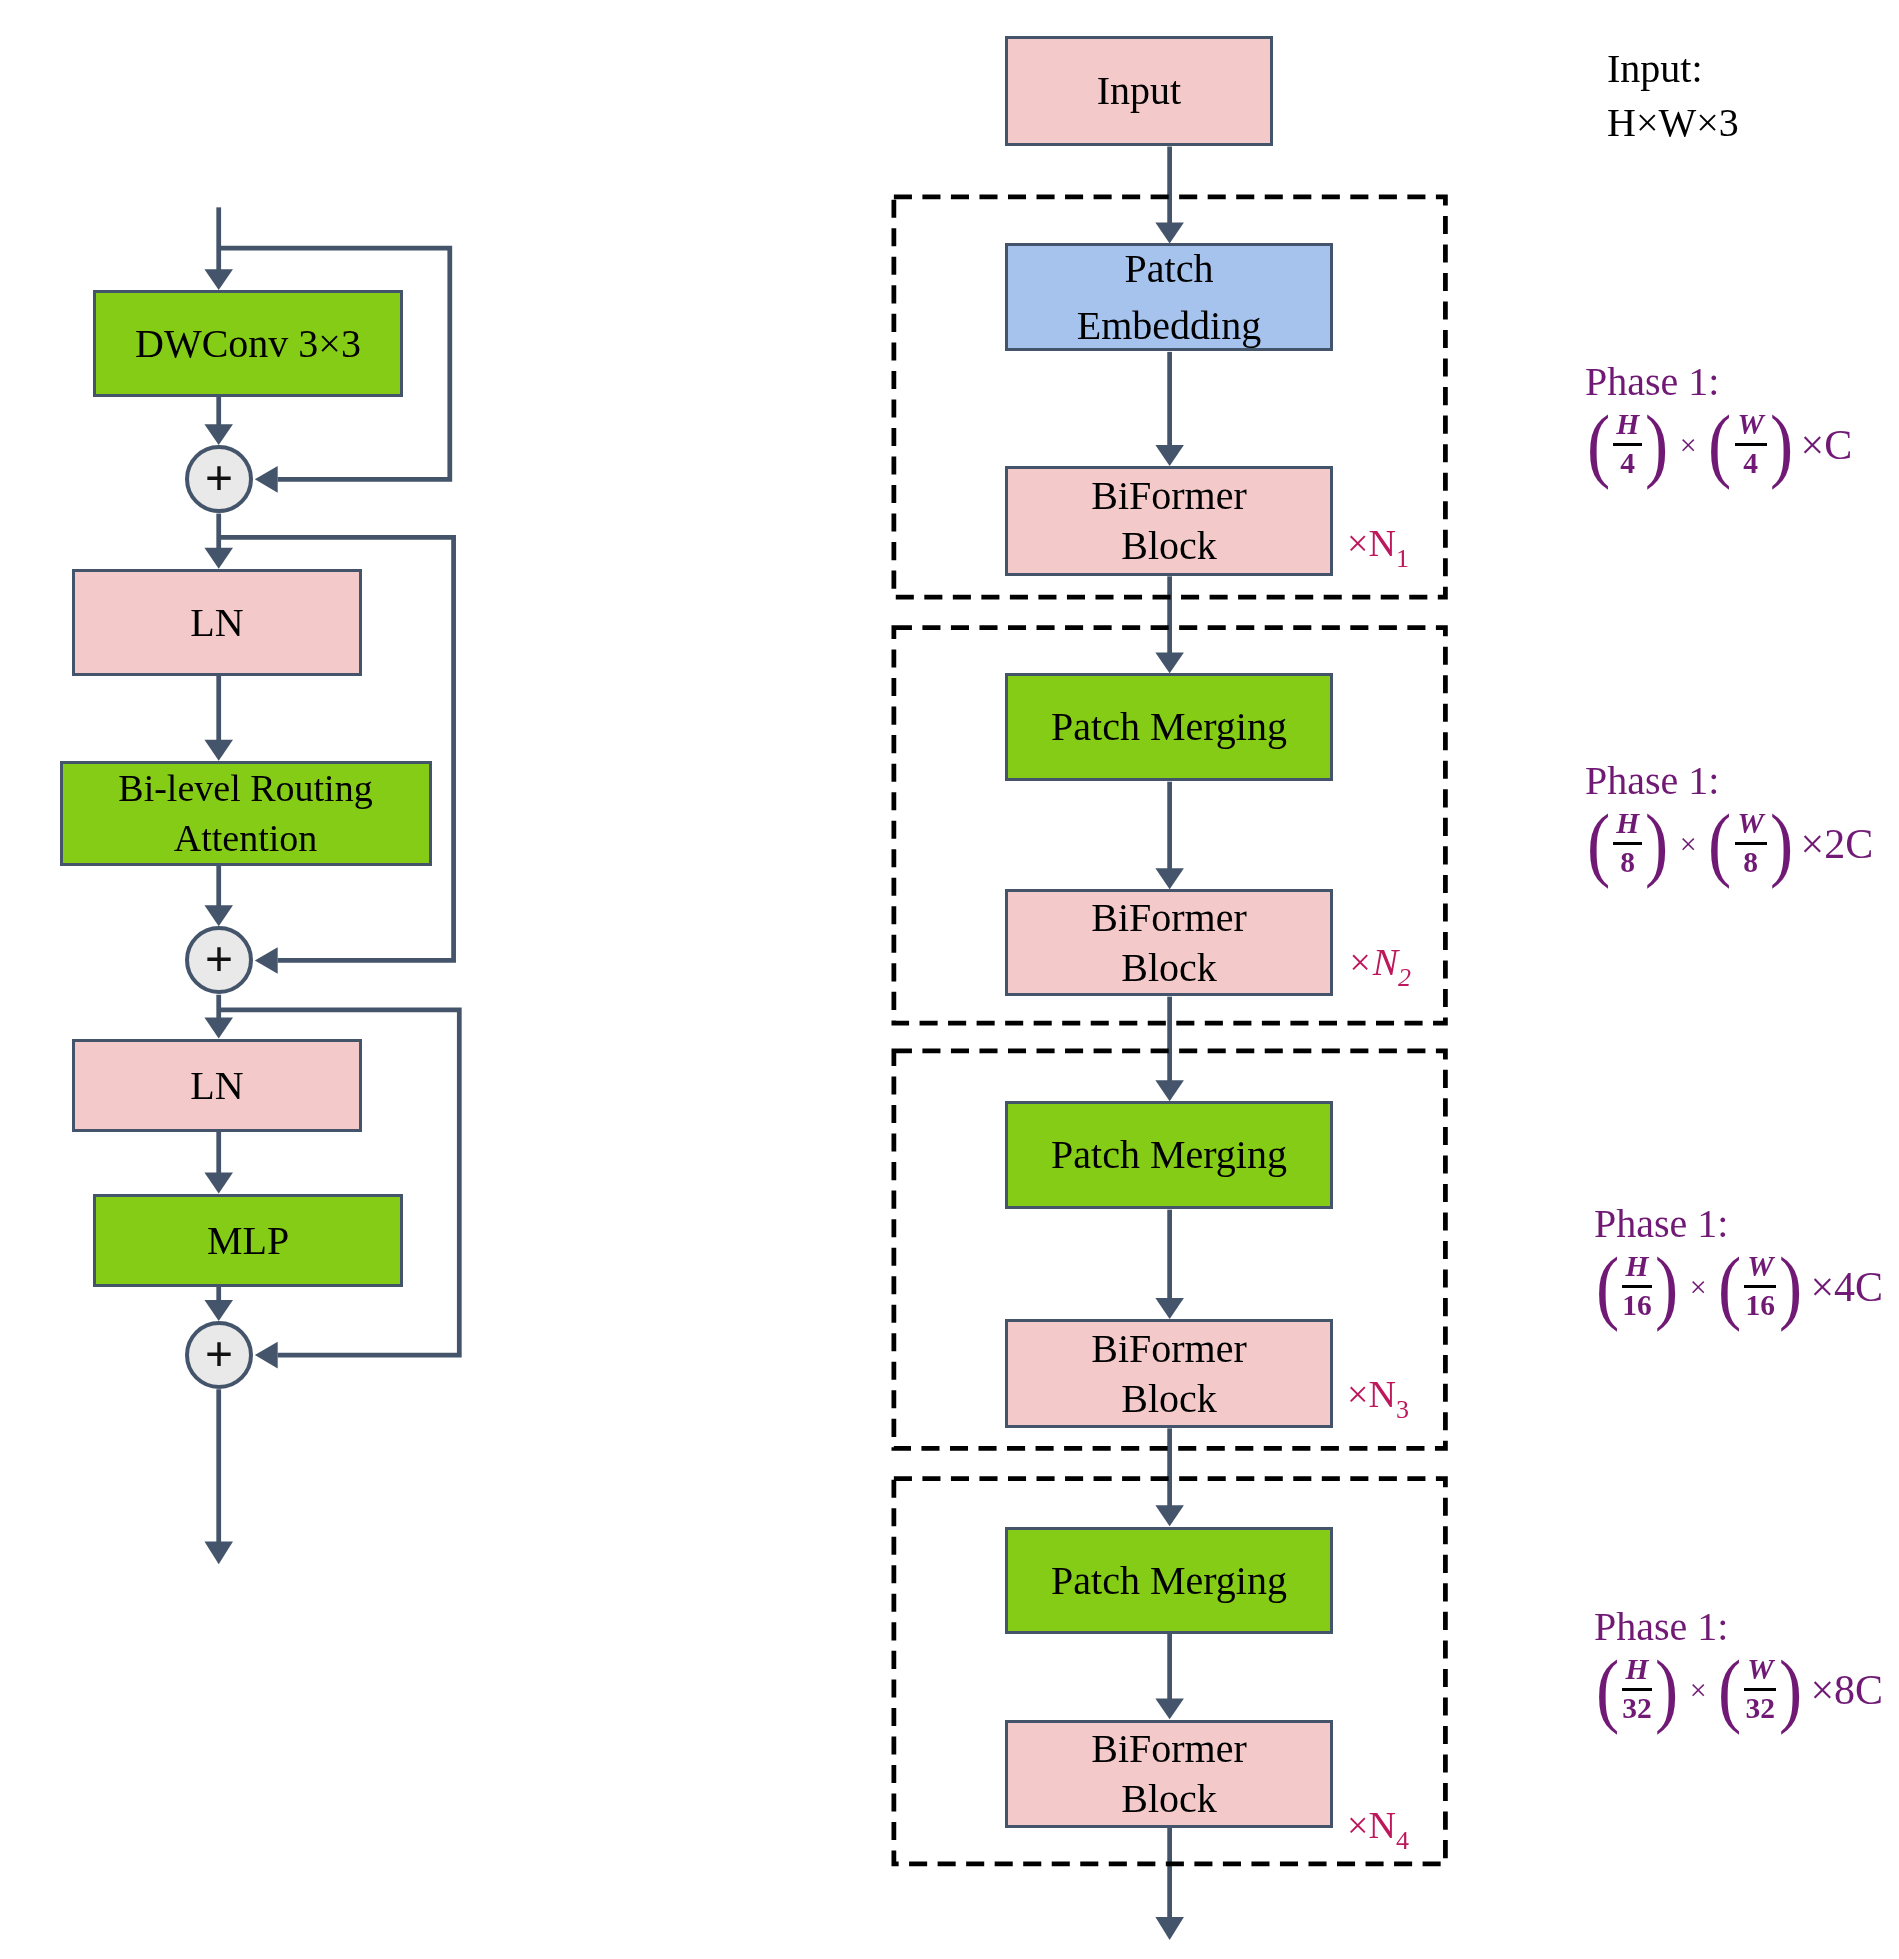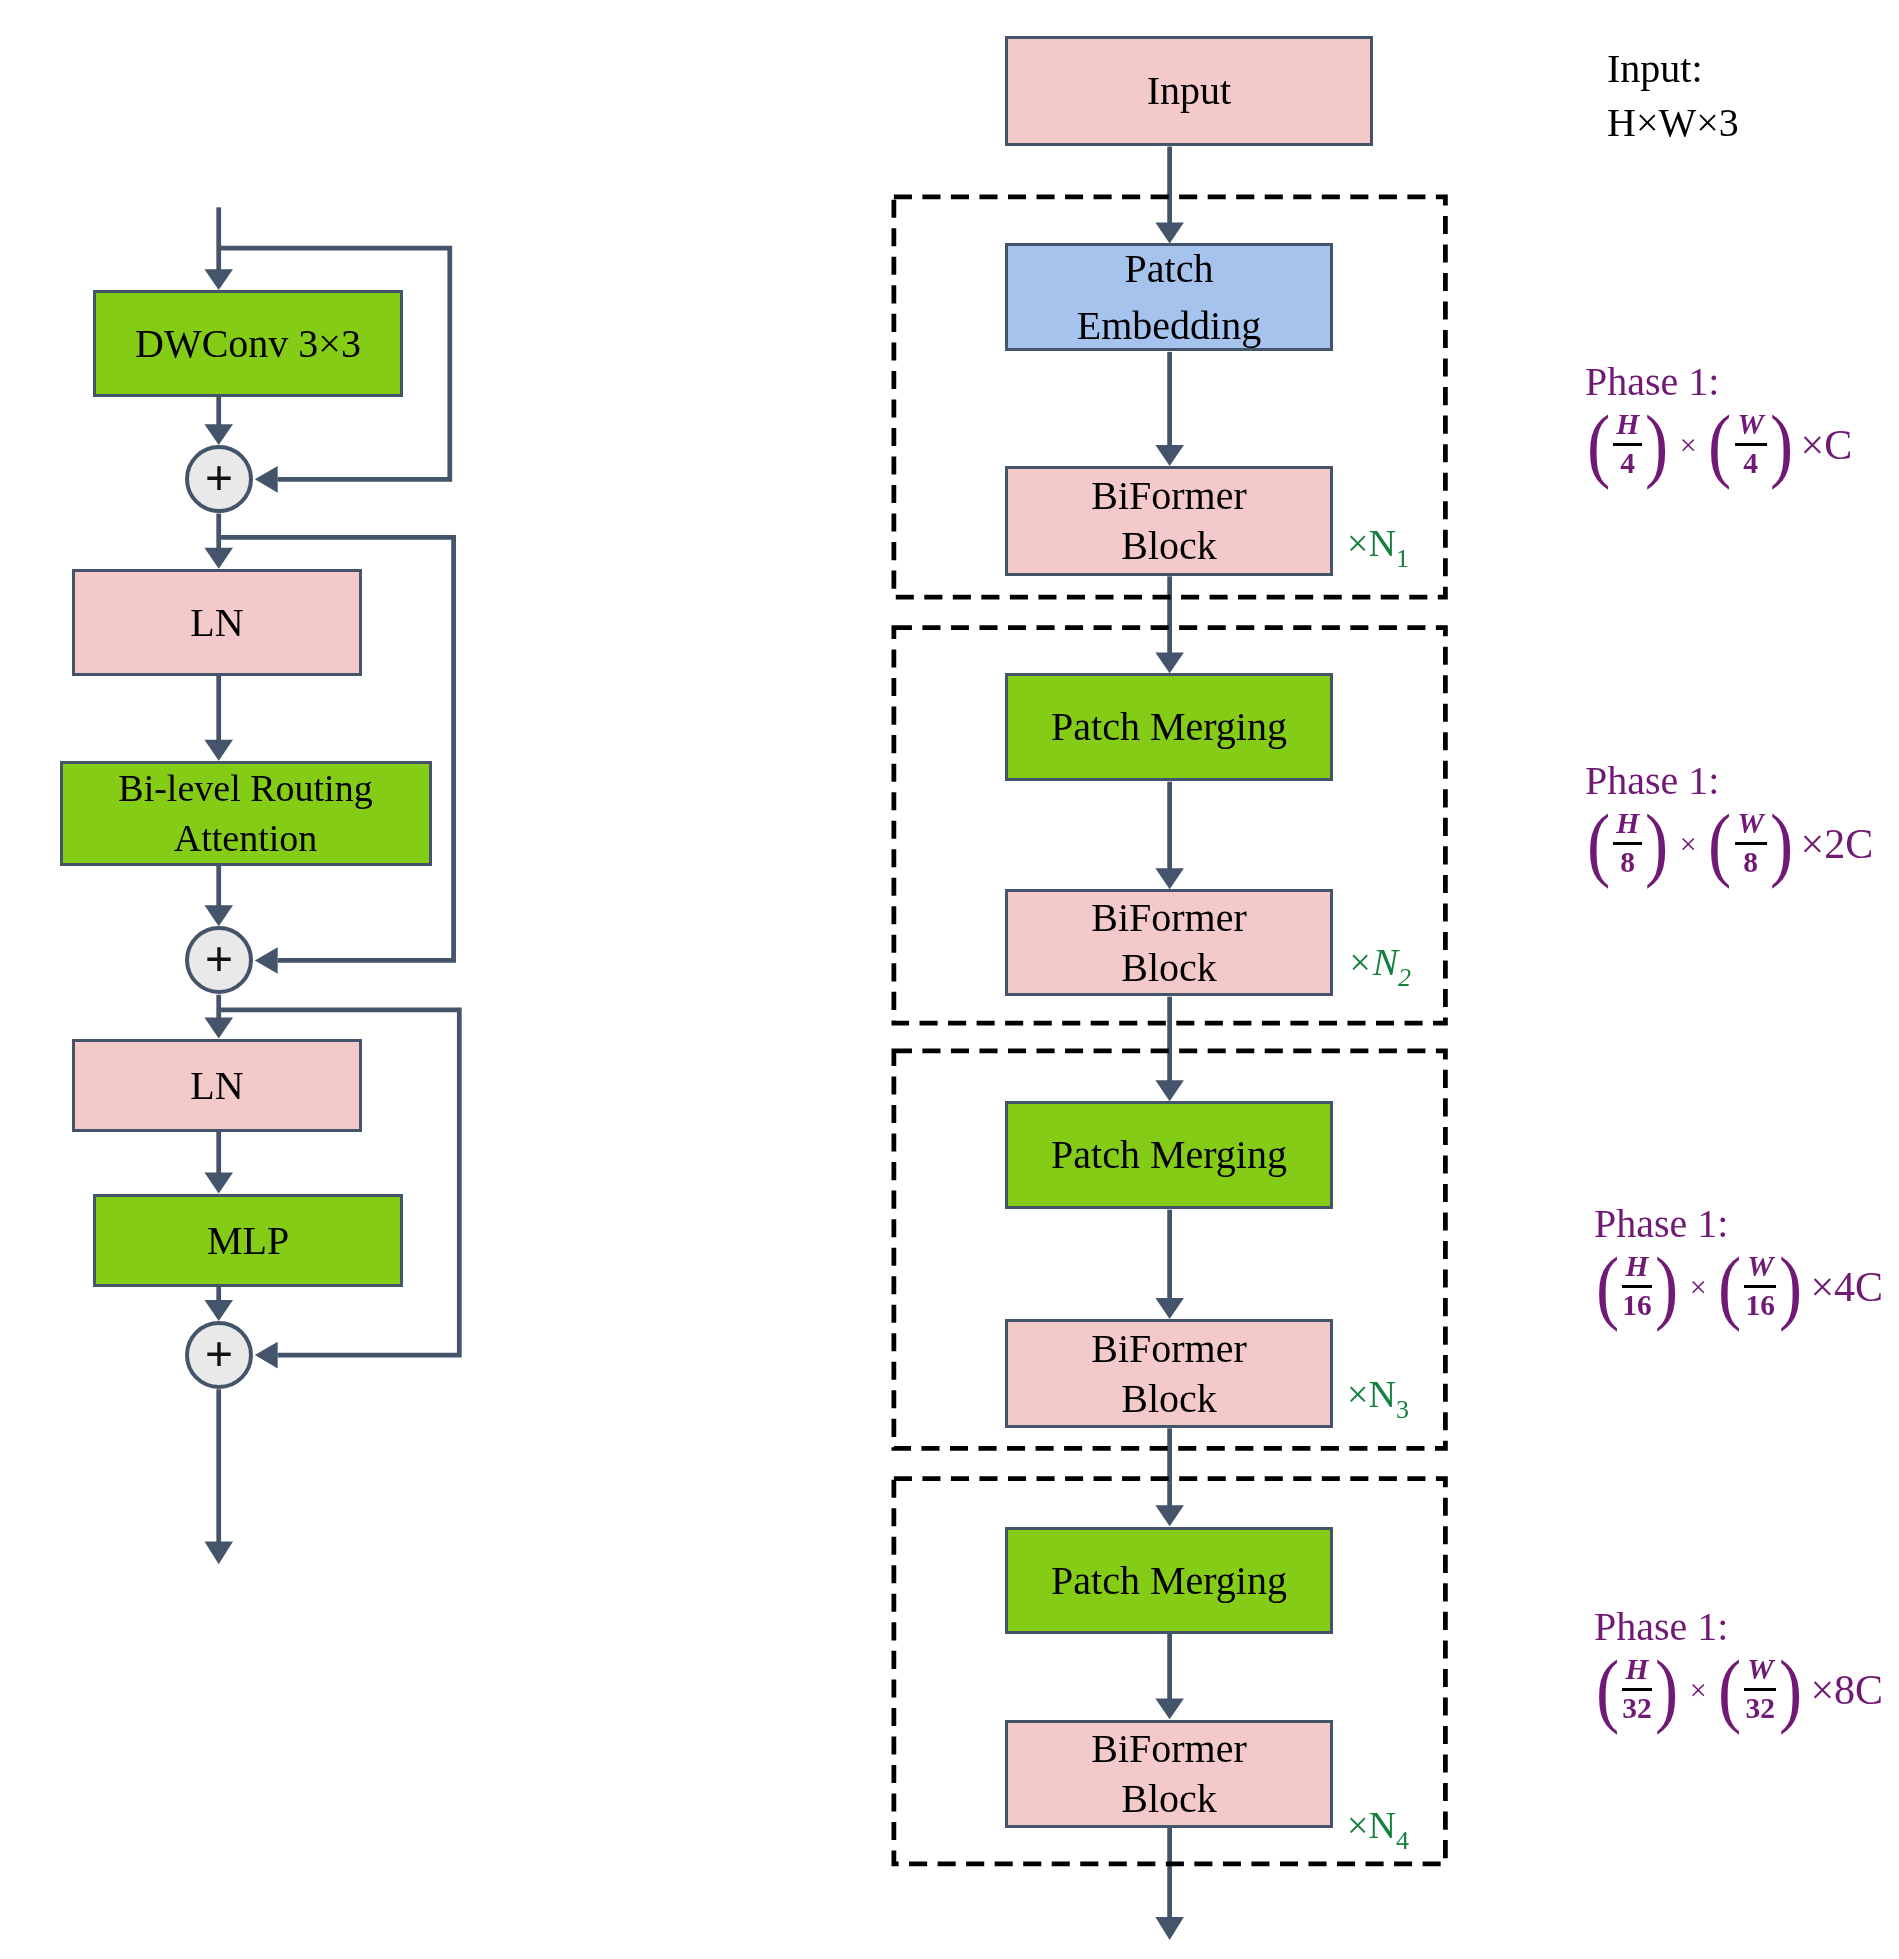--- a/index.html
+++ b/index.html
@@ -14,21 +14,21 @@
   .pink{background:#F4C9C9;}
   .blue{background:#A6C3EE;gap:7px;}
   .cream{background:#84cc16;}
 
   .pluscircle{position:absolute;box-sizing:border-box;width:68px;height:68px;
        border:4.8px solid #44546A;border-radius:50%;background:#E9E9E9;
        display:flex;align-items:center;justify-content:center;
        font-family:"Liberation Sans","DejaVu Sans",sans-serif;
        font-size:48px;font-weight:400;color:#111;padding-bottom:3.8px;}
 
-  .xn{position:absolute;font-size:38px;color:#15803d;white-space:nowrap;}
+  .xn{position:absolute;font-size:38px;color:#be185d;white-space:nowrap;}
   .xn .sub{font-size:26px;vertical-align:-10.5px;}
 
   .note{position:absolute;color:#000;font-size:40px;line-height:1.35;}
   .phase{position:absolute;color:#701a75;}
   .phase .ptitle{font-size:40px;line-height:1.1;display:block;}
   .formula{display:flex;align-items:center;margin-top:5.7px;}
   .paren{font-size:82px;line-height:0.85;font-weight:400;transform:scaleX(.85);}
   .frac{display:inline-flex;flex-direction:column;align-items:center;margin:0 1px;}
   .frac .num{font-weight:bold;font-style:italic;font-size:29.5px;line-height:1;padding:0 2.9px;}
   .frac .bar{height:3.8px;background:#000;width:100%;margin:2.9px 0;}
@@ -126,21 +126,21 @@
   </div>
 
   <div class="box grey" style="left:63px;top:1194px;width:310px;height:93px;">
     <span>MLP</span>
   </div>
 
   <div class="pluscircle" style="left:185px;top:1321px;">
     <span>+</span>
   </div>
 
-  <div class="box pink" style="left:1005px;top:36px;width:368px;height:110px;">
+  <div class="box pink" style="left:1005px;top:36px;width:268px;height:110px;">
     <span>Input</span>
   </div>
 
   <div class="box blue" style="left:1005px;top:243px;width:328px;height:108px;font-size:40px;line-height:1.25;">
     <span>Patch</span>
     <span>Embedding</span>
   </div>
   <div class="box pink" style="left:1005px;top:466px;width:328px;height:110px;font-size:40px;line-height:1.25;">
     <span>BiFormer</span>
     <span>Block</span>

